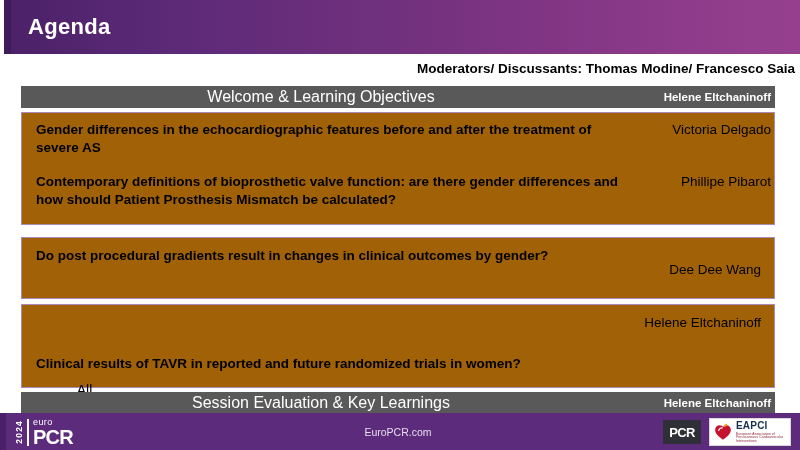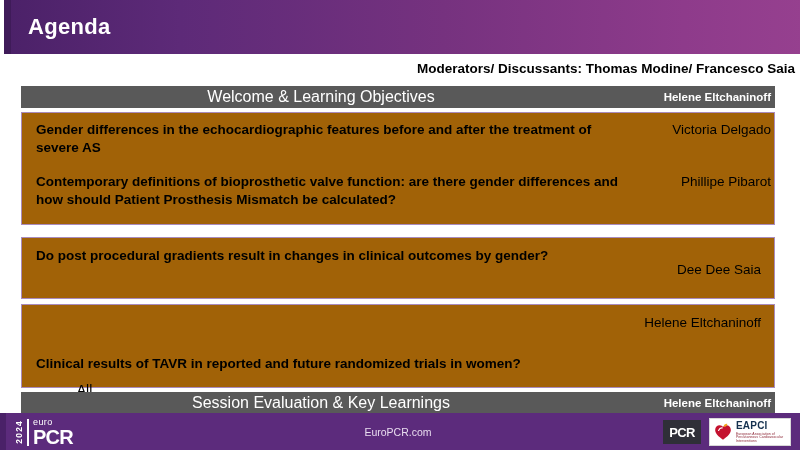--- a/index.html
+++ b/index.html
@@ -284,21 +284,21 @@
   </div>
   <div class="row r2">
     <div class="topic">Contemporary definitions of bioprosthetic valve function: are there gender differences and how should Patient Prosthesis Mismatch be calculated?</div>
     <div class="speaker">Phillipe Pibarot</div>
   </div>
 </div>
 
 <div class="content-box" id="box-2">
   <div class="row r1">
     <div class="topic">Do post procedural gradients result in changes in clinical outcomes by gender?</div>
-    <div class="speaker">Dee Dee Saia</div>
+    <div class="speaker">Dee Dee Wang</div>
   </div>
 </div>
 
 <div class="content-box" id="box-3">
   <div class="row r1">
     <div class="topic">Clinical results of TAVR in reported and future randomized trials in women?</div>
     <div class="speaker">Helene Eltchaninoff</div>
   </div>
   <div class="row r2 plain">
     <div class="speaker">All</div>

